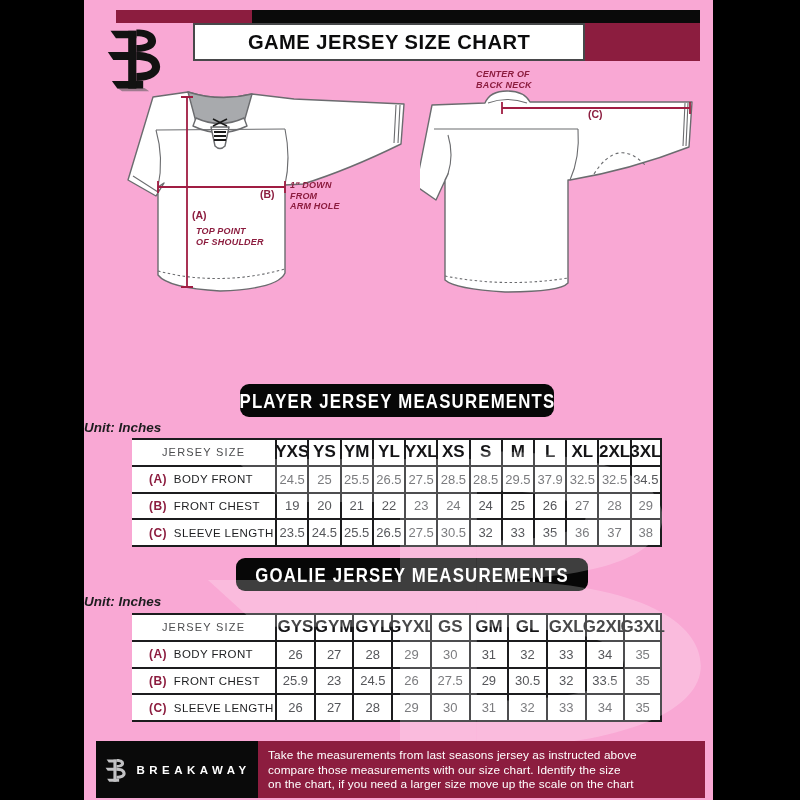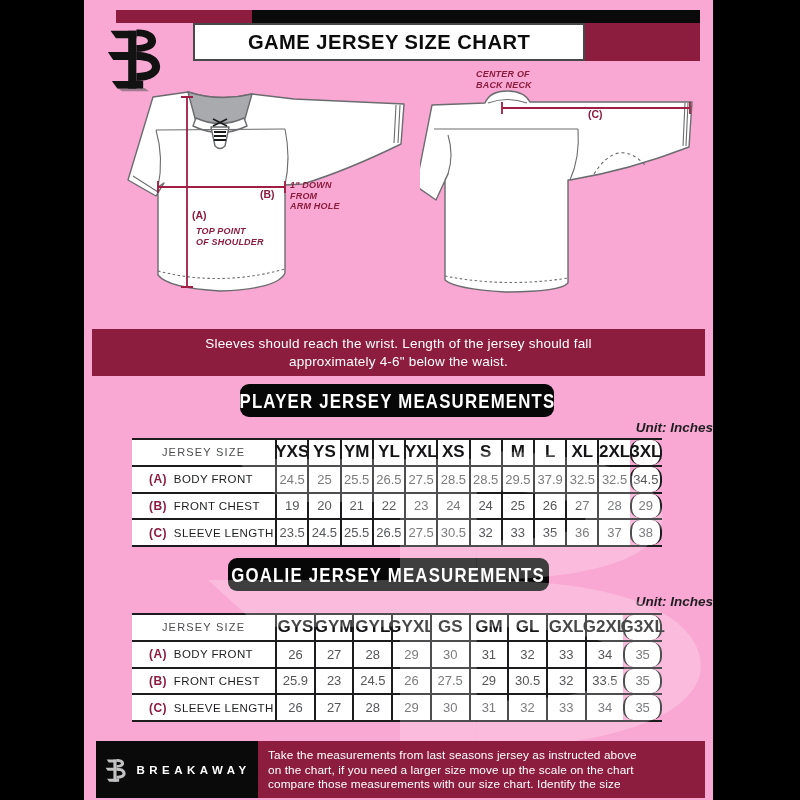--- a/index.html
+++ b/index.html
@@ -24,31 +24,31 @@
   .ann-key{position:absolute;color:var(--maroon);font-size:10.5px;font-weight:800;}
 
   
   .banner{left:8px;top:329px;width:613px;height:47px;background:var(--maroon);color:#fff;
           display:flex;flex-direction:column;align-items:center;justify-content:center;}
   .banner span{display:block;font-size:13.5px;line-height:18px;font-weight:500;letter-spacing:.2px;}
 
   
   .pill{height:33px;background:#070707;border-radius:9px;display:flex;align-items:center;justify-content:center;}
   .pill span{color:#fff;font-size:21px;font-weight:800;letter-spacing:1.5px;transform:scaleX(.8);white-space:nowrap;}
-  .unit{width:629px;text-align:right;font-size:13.5px;font-style:italic;font-weight:700;color:#1d1d1f;}
+  .unit{width:629px;text-align:left;font-size:13.5px;font-style:italic;font-weight:700;color:#1d1d1f;}
 
   
   .sizetable{left:48px;width:530px;border-top:2.5px solid #1c1c1e;}
   .trow{display:flex;height:26.75px;border-bottom:2.5px solid #1c1c1e;box-sizing:border-box;}
   .tcell{background:#fff;display:flex;align-items:center;justify-content:center;box-sizing:border-box;}
   .tcell.lblcell{justify-content:center;color:#4c4d4f;font-size:11px;letter-spacing:1.2px;}
   .tcell.rowlbl{justify-content:flex-start;padding-left:17px;font-size:11.5px;color:#1d1e20;letter-spacing:.4px;font-weight:500;}
   .tcell.rowlbl b{color:var(--maroon);font-weight:800;font-size:12px;margin-right:7px;}
   .tcell.val{border-left:2px solid #1c1c1e;color:#55565a;font-size:13px;}
-  .tcell.val:last-child{border-right:2px solid #1c1c1e;border-radius:10px;}
+  .tcell.val:last-child{border-right:2px solid #1c1c1e;}
   .tcell.szhdr{font-weight:700;color:#141416;font-size:17px;}
 
   
   .footer-black{left:12px;top:741px;width:162px;height:57px;background:#0a0a0a;display:flex;align-items:center;justify-content:center;gap:7px;}
   .footer-brand{color:#fff;font-size:11.5px;font-weight:700;letter-spacing:4.5px;}
   .footer-maroon{left:174px;top:741px;width:447px;height:57px;background:var(--maroon);box-sizing:border-box;
                  padding:7px 8px 0 10px;color:#fff;}
   .footer-maroon span{display:block;font-size:11.8px;line-height:14.7px;letter-spacing:.1px;}
 
   .watermark{left:60px;top:420px;width:640px;height:390px;opacity:.22;pointer-events:none;}
@@ -137,24 +137,20 @@
       <i>1" DOWN</i>
       <i>FROM</i>
       <i>ARM HOLE</i>
     </div>
     <span class="ann-key" style="left:504px;top:108px;">(C)</span>
     <div class="ann" style="left:392px;top:69px;">
       <i>CENTER OF</i>
       <i>BACK NECK</i>
     </div>
 
-    <div class="abs banner">
-      <span>Sleeves should reach the wrist. Length of the jersey should fall</span>
-      <span>approximately 4-6" below the waist.</span>
-    </div>
 
     <div class="abs pill" style="left:156px;top:384px;width:314px;">
       <span>PLAYER JERSEY MEASUREMENTS</span>
     </div>
     <div class="abs unit" style="left:0;top:420px;">Unit: Inches</div>
     <div class="abs sizetable" style="top:438px;">
         <div class="trow">
           <div class="tcell lblcell" style="width:27%">JERSEY SIZE</div>
           <div class="tcell val szhdr" style="width:6.083333333333333%">YXS</div>
           <div class="tcell val szhdr" style="width:6.083333333333333%">YS</div>
@@ -209,21 +205,21 @@
           <div class="tcell val" style="width:6.083333333333333%">30.5</div>
           <div class="tcell val" style="width:6.083333333333333%">32</div>
           <div class="tcell val" style="width:6.083333333333333%">33</div>
           <div class="tcell val" style="width:6.083333333333333%">35</div>
           <div class="tcell val" style="width:6.083333333333333%">36</div>
           <div class="tcell val" style="width:6.083333333333333%">37</div>
           <div class="tcell val" style="width:6.083333333333333%">38</div>
         </div>
       </div>
 
-    <div class="abs pill" style="left:144px;top:558px;width:321px;">
+    <div class="abs pill" style="left:152px;top:558px;width:352px;">
       <span>GOALIE JERSEY MEASUREMENTS</span>
     </div>
     <div class="abs unit" style="left:0;top:594px;">Unit: Inches</div>
     <div class="abs sizetable" style="top:613px;">
         <div class="trow">
           <div class="tcell lblcell" style="width:27%">JERSEY SIZE</div>
           <div class="tcell val szhdr" style="width:7.3%">GYS</div>
           <div class="tcell val szhdr" style="width:7.3%">GYM</div>
           <div class="tcell val szhdr" style="width:7.3%">GYL</div>
           <div class="tcell val szhdr" style="width:7.3%">GYXL</div>
@@ -294,18 +290,18 @@
           <polygon points="16,84 62,84 62,95 24,95"></polygon>
           <rect x="40" y="10" width="12" height="85"></rect>
           <path d="M52,8 C75,8 81,17 81,25 C81,34 72,41 52,41 L52,31 C64,31 69,28 69,25 C69,21 63,18 52,18 Z"></path>
           <path d="M52,41 C79,41 87,53 87,63 C87,75 74,84 52,84 L52,72 C70,72 75,67 75,63 C75,56 66,53 52,53 Z"></path>
         </g>
       </svg>
       <span class="footer-brand">BREAKAWAY</span>
     </div>
     <div class="abs footer-maroon">
       <span>Take the measurements from last seasons jersey as instructed above</span>
+      <span>compare those measurements  with our size chart. Identify the size</span>
       <span>on the chart, if you need a larger size move up the scale on the chart</span>
-      <span>compare those measurements  with our size chart. Identify the size</span>
     </div>
 
   </div>
 </div>
 
 </body></html>

